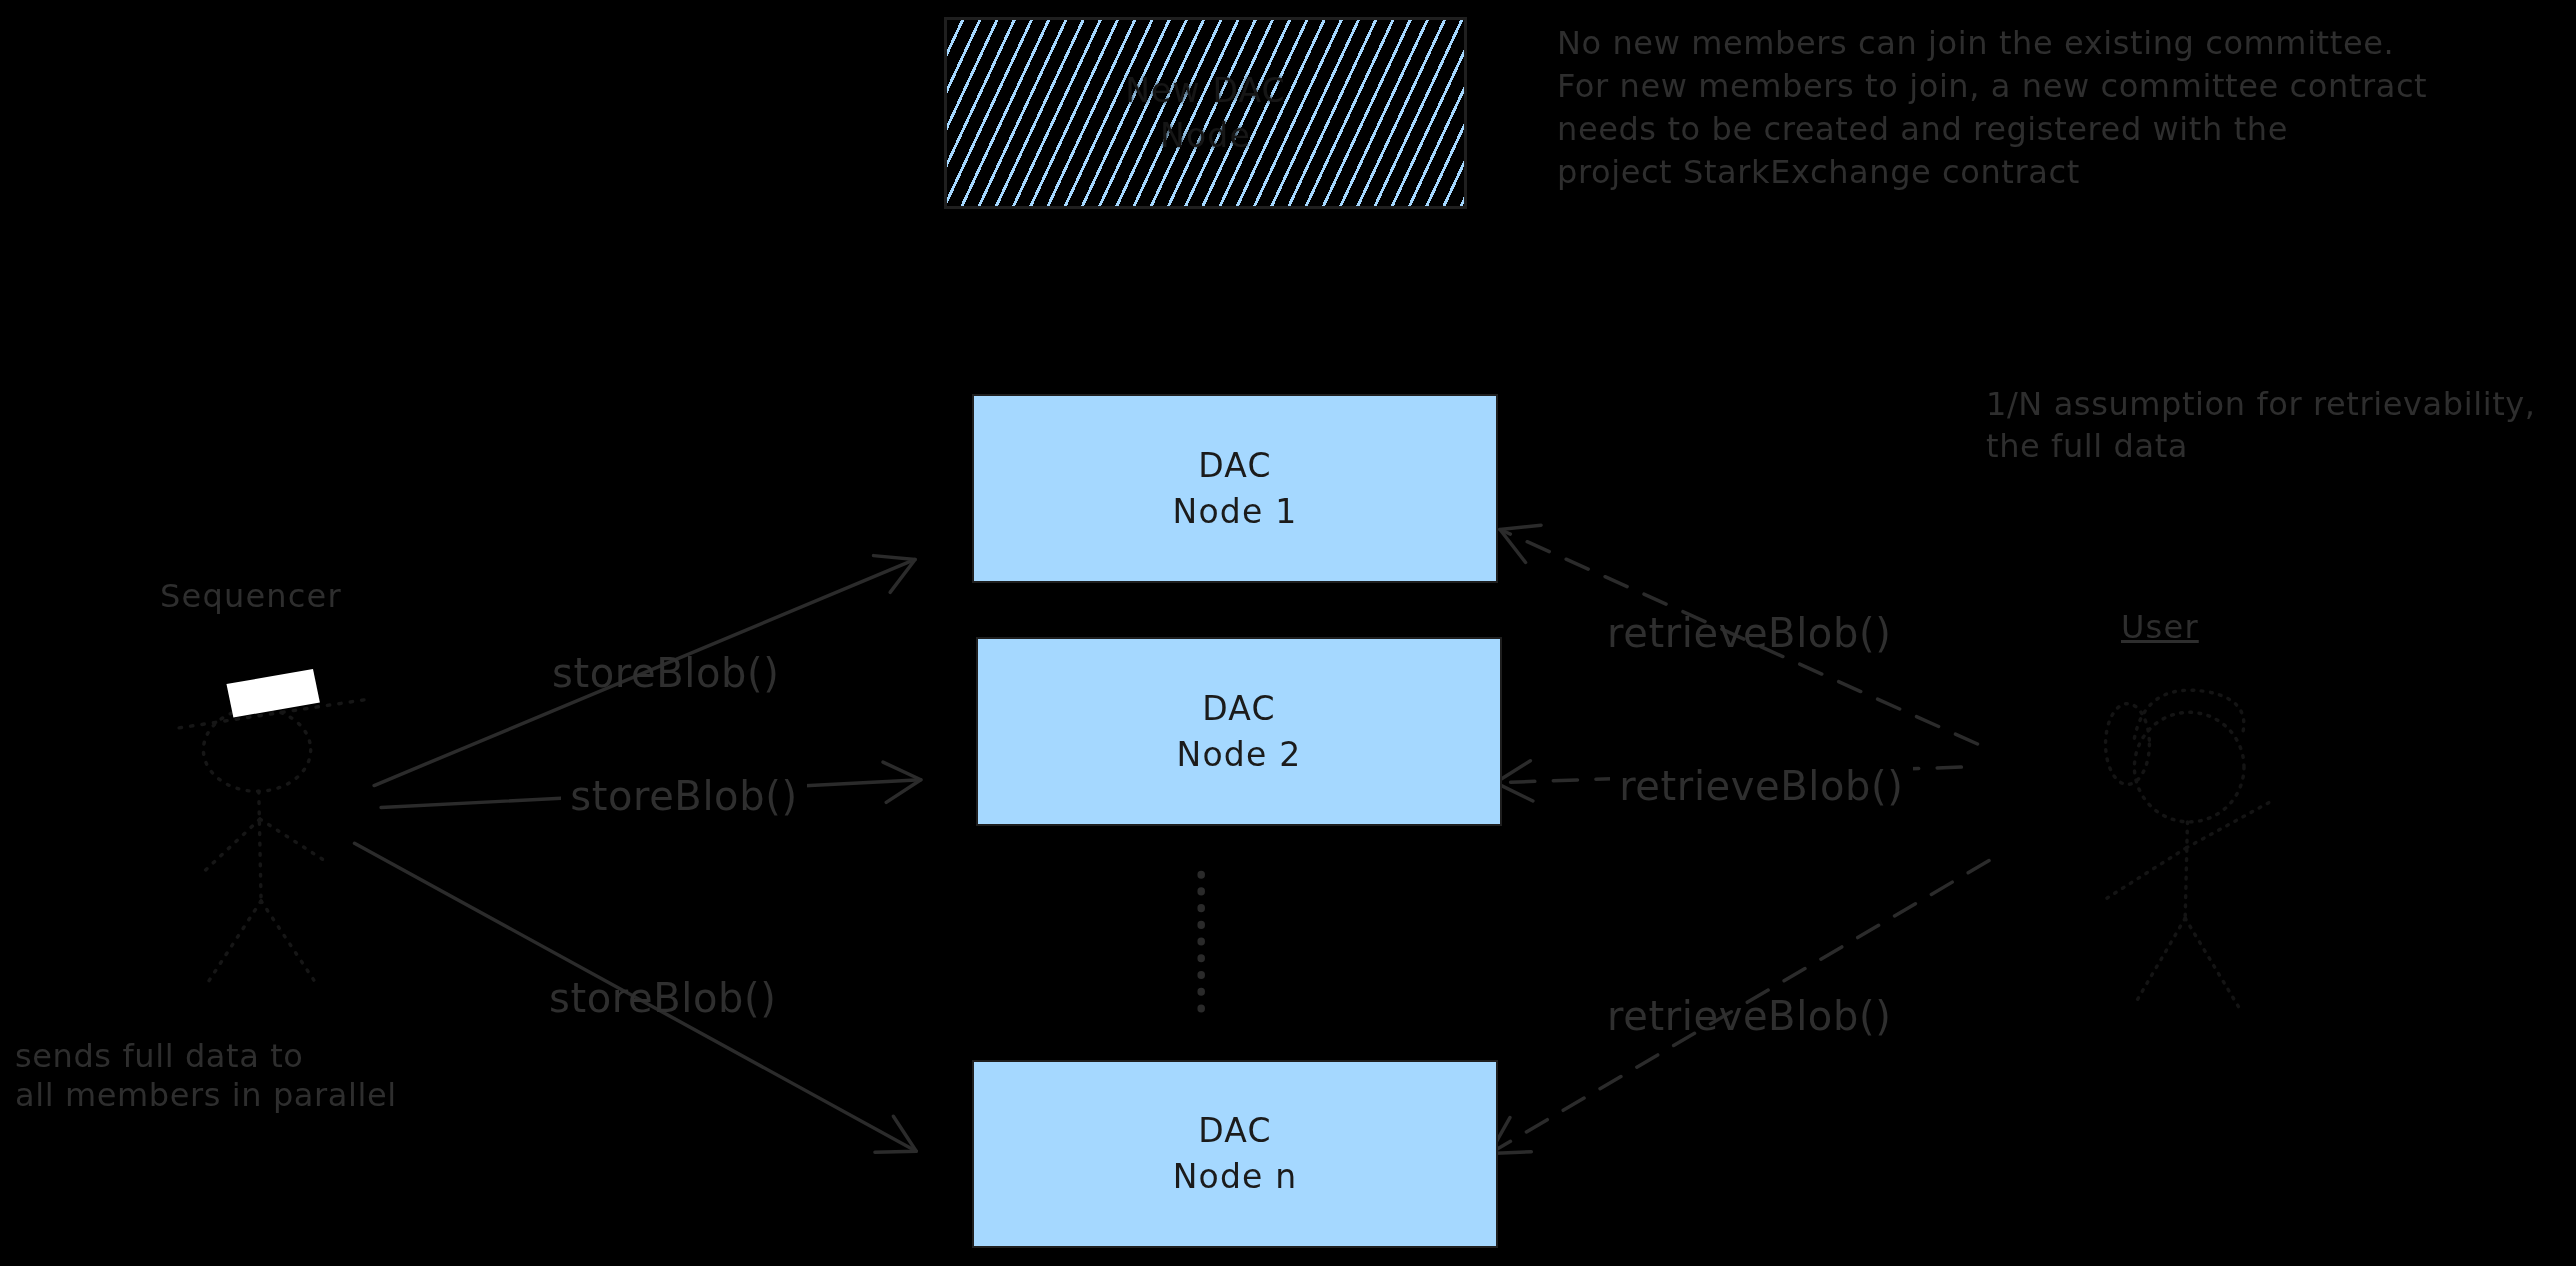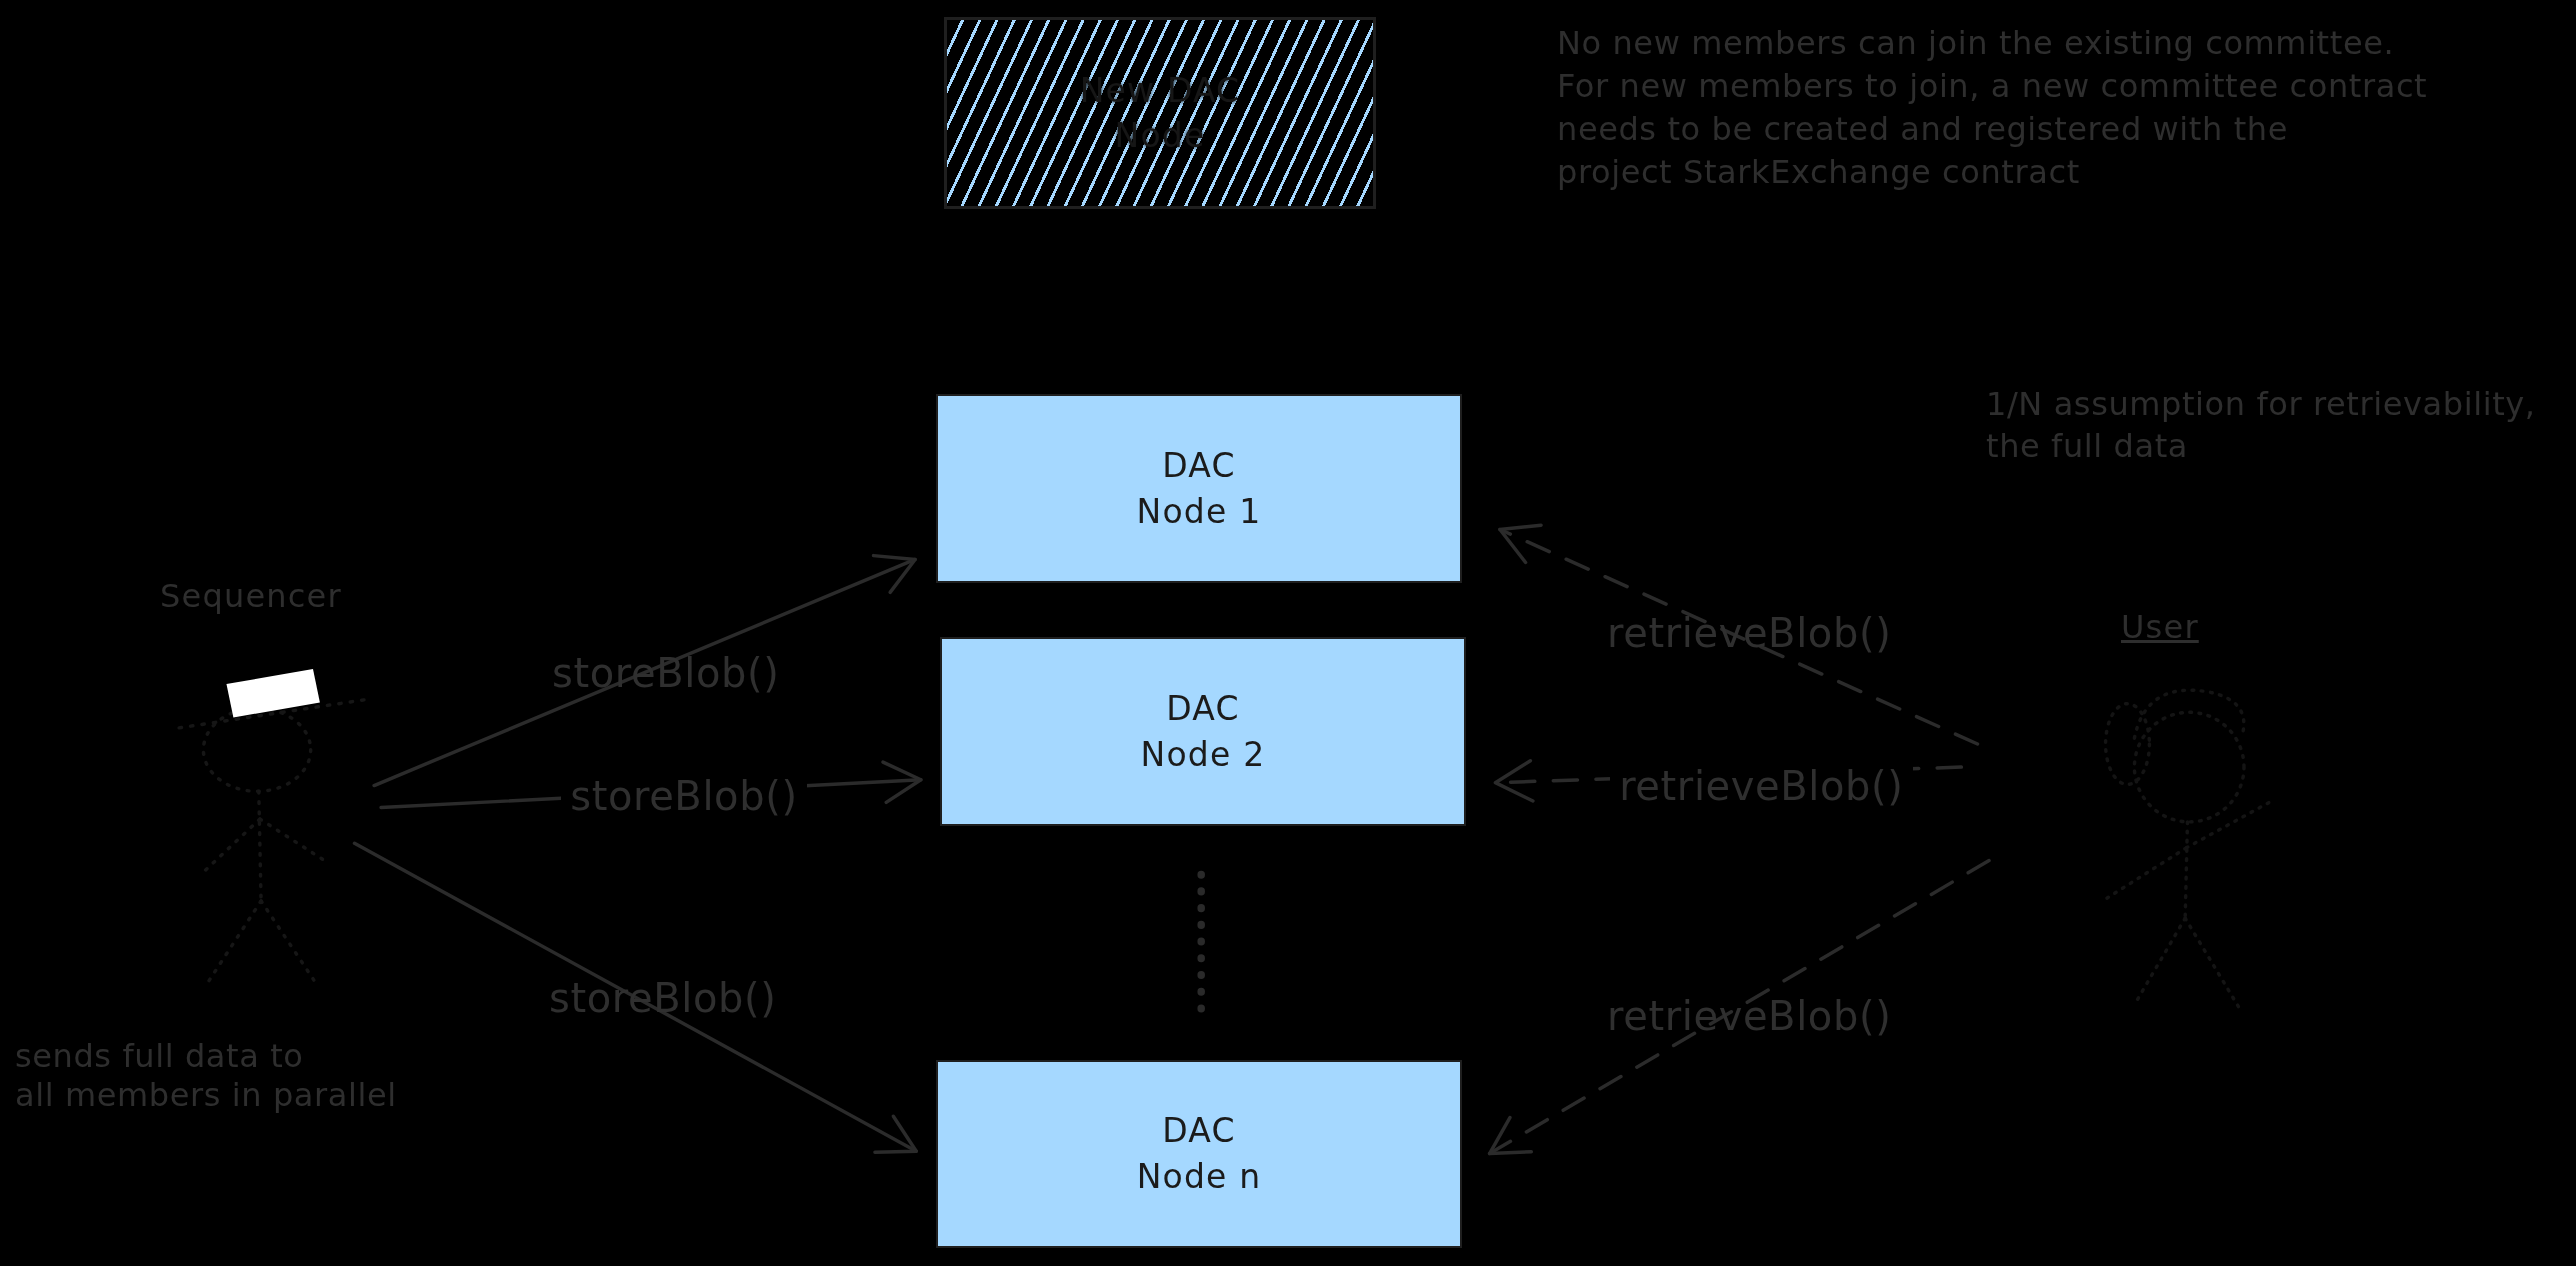--- a/index.html
+++ b/index.html
@@ -17,24 +17,25 @@
   .node-box{
     position:absolute;
     width:526px;height:189px;
     background:#a5d8ff;
     border:2.9px solid #1f1f1f;
     display:flex;flex-direction:column;align-items:center;justify-content:center;
     color:#1b1b1b;
     font-size:33px;line-height:46px;
     letter-spacing:1.2px;
     text-align:center;
+    margin-left:36px;
   }
   .hatch-box{
     position:absolute;
-    left:944px;top:17.3px;width:432px;height:192px;
+    left:944px;top:17.3px;width:523px;height:192px;
     background-color:#000;
     background-image:repeating-linear-gradient(115deg, rgba(0,0,0,0) 0px, rgba(0,0,0,0) 12.7px, #a5d8ff 12.7px, #a5d8ff 15.6px);
     border:3.5px solid #1f1f1f;
     display:flex;flex-direction:column;align-items:center;justify-content:center;
     color:#161616;
     font-size:33px;line-height:45px;
     letter-spacing:1.2px;
     text-align:center;
     text-shadow:0 0 4.6px #000;
   }

